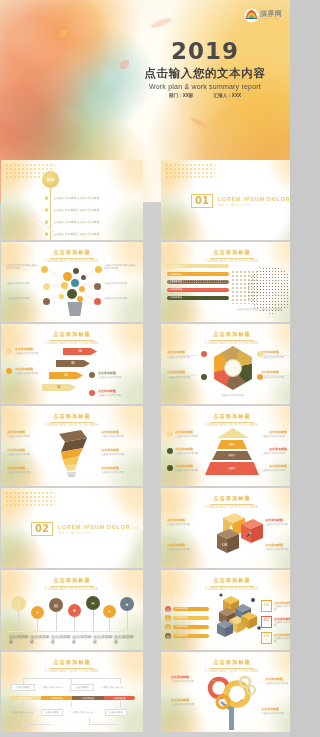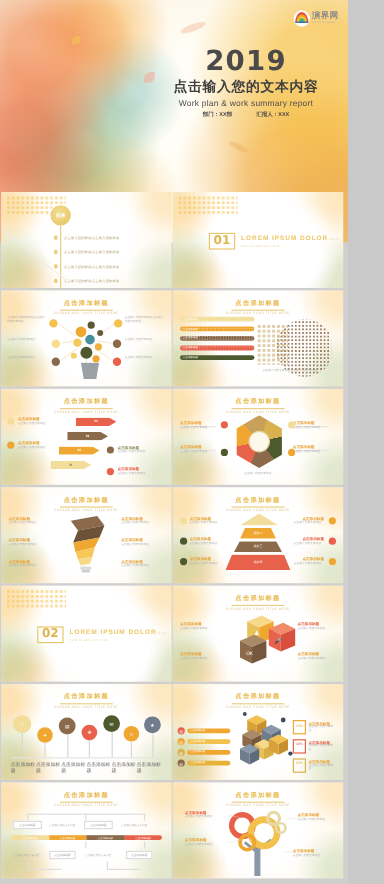--- a/index.html
+++ b/index.html
@@ -40,21 +40,21 @@
 
   .cover-body { position:absolute; left:125px; top:40px; width:160px; text-align:center; }
   .year { font-size:23px; font-weight:bold; color:#4a4a4a; letter-spacing:1px; line-height:1;
           font-family:"DejaVu Sans", sans-serif; }
   .cn-title { font-size:11.5px; font-weight:bold; color:#3f3f3f; letter-spacing:.6px; margin-top:4px; line-height:1.1; }
   .en-title { font-size:7px; color:#4e4e4e; letter-spacing:.2px; margin-top:3px; }
   .meta { display:flex; justify-content:center; gap:20px; margin-top:3px; font-size:4.6px; color:#4a4a4a; font-weight:bold;}
 
   
   .grid { position:absolute; top:160px; left:0; width:290px; display:grid;
-          grid-template-columns:142px 142px; gap:2px 1px; padding:0 1px; }
+          grid-template-columns:142px 142px; gap:2px 18px; padding:0 1px; }
   .slide { position:relative; width:142px; height:80px; overflow:hidden;
     background:
       radial-gradient(circle at 4% 18%, rgba(250,200,110,.45) 0 6%, transparent 20%),
       radial-gradient(circle at 2% 78%, rgba(170,205,150,.4) 0 8%, transparent 24%),
       radial-gradient(circle at 10% 92%, rgba(245,175,80,.4) 0 7%, transparent 22%),
       radial-gradient(circle at 96% 8%, rgba(250,205,120,.35) 0 6%, transparent 20%),
       radial-gradient(circle at 97% 90%, rgba(175,205,155,.35) 0 7%, transparent 22%),
       radial-gradient(circle at 50% 45%, #ffffff 0 42%, #fffaf0 72%, #fdf3e2 100%);
   }
   .slide .dots { position:absolute; left:4px; top:3px; width:50px; height:16px; opacity:.5;

